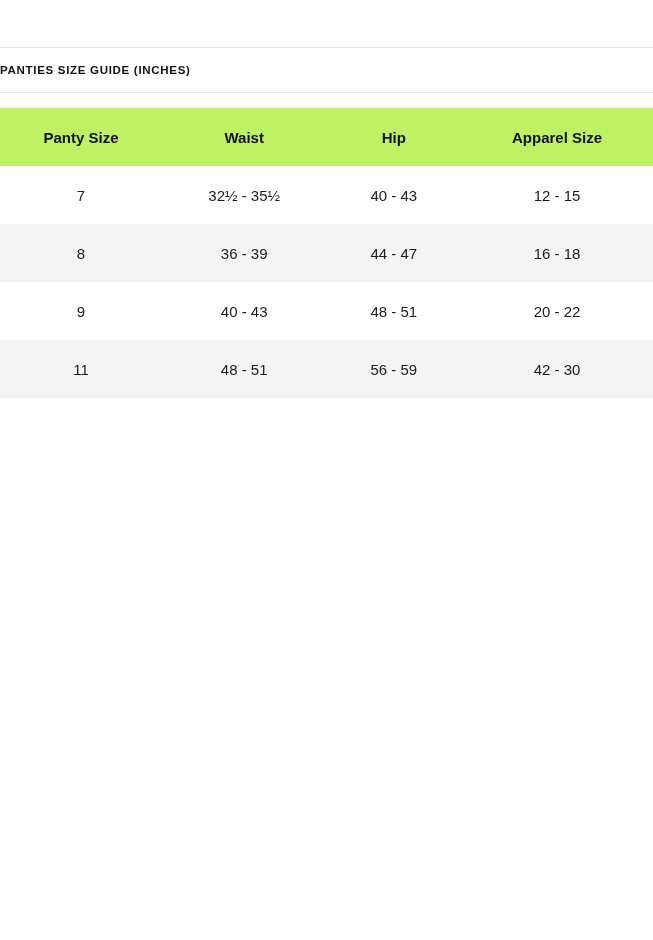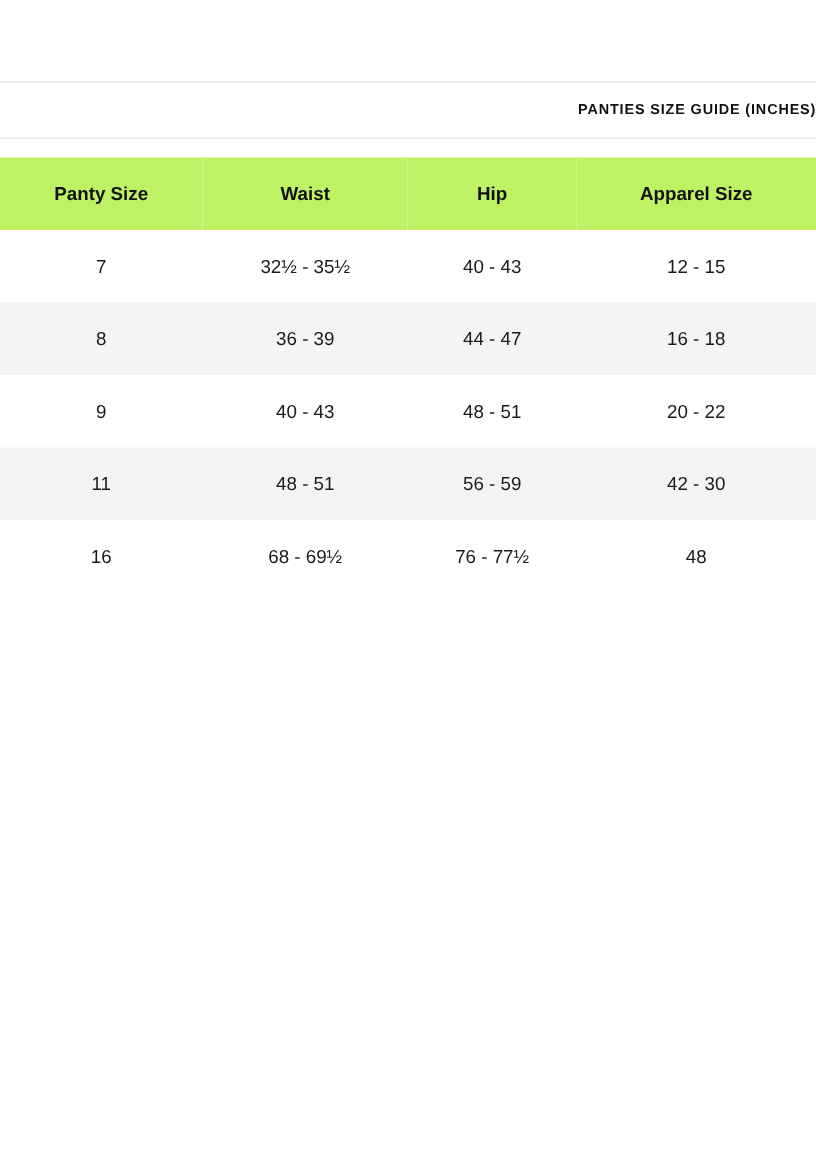--- a/index.html
+++ b/index.html
@@ -9,27 +9,27 @@
     color: #141414;
   }
   .page {
     position: relative;
     width: 653px;
     height: 940px;
     background: #ffffff;
     overflow: hidden;
   }
   .title-bar {
-    margin-top: 65px;
+    margin-top: 47px;
     height: 46px;
     border-top: 1px solid #e4e4e4;
     border-bottom: 1px solid #e4e4e4;
     display: flex;
     align-items: center;
-    justify-content: flex-end;
+    justify-content: flex-start;
   }
   .title-bar h2 {
     font-size: 11.5px;
     font-weight: 700;
     letter-spacing: 0.7px;
     text-transform: uppercase;
     color: #111111;
   }
   .size-table {
     width: 100%;
@@ -104,22 +104,16 @@
         <td>40 - 43</td>
         <td>48 - 51</td>
         <td>20 - 22</td>
       </tr>
       <tr>
         <td>11</td>
         <td>48 - 51</td>
         <td>56 - 59</td>
         <td>42 - 30</td>
       </tr>
-      <tr>
-        <td>16</td>
-        <td>68 - 69½</td>
-        <td>76 - 77½</td>
-        <td>48</td>
-      </tr>
     </tbody>
   </table>
 
 </div>
 
 </body></html>

